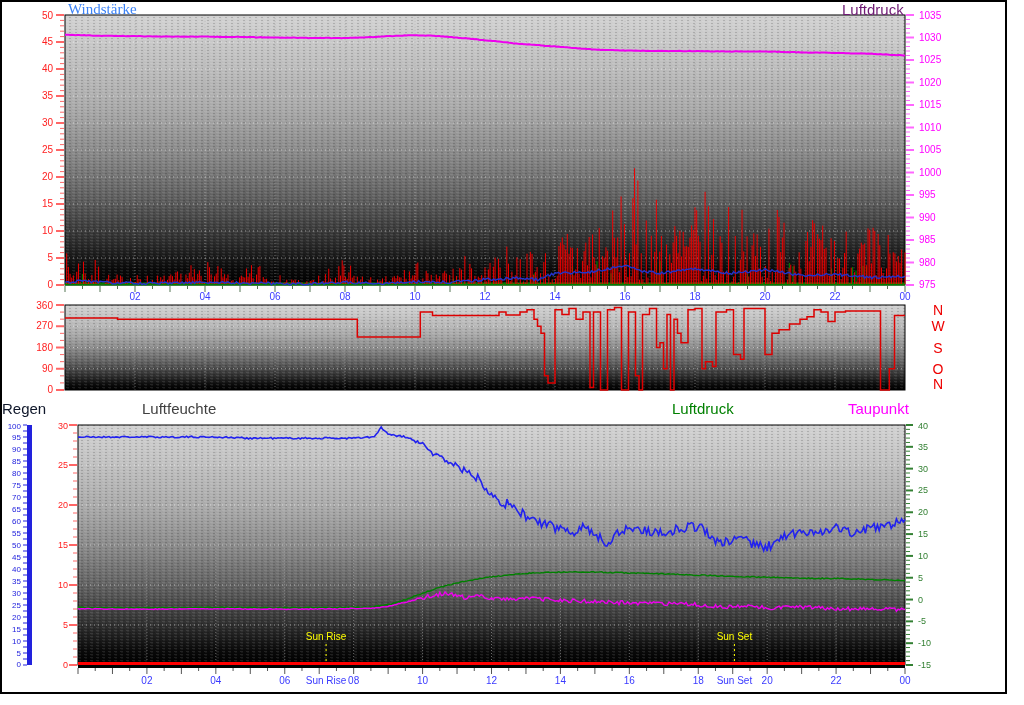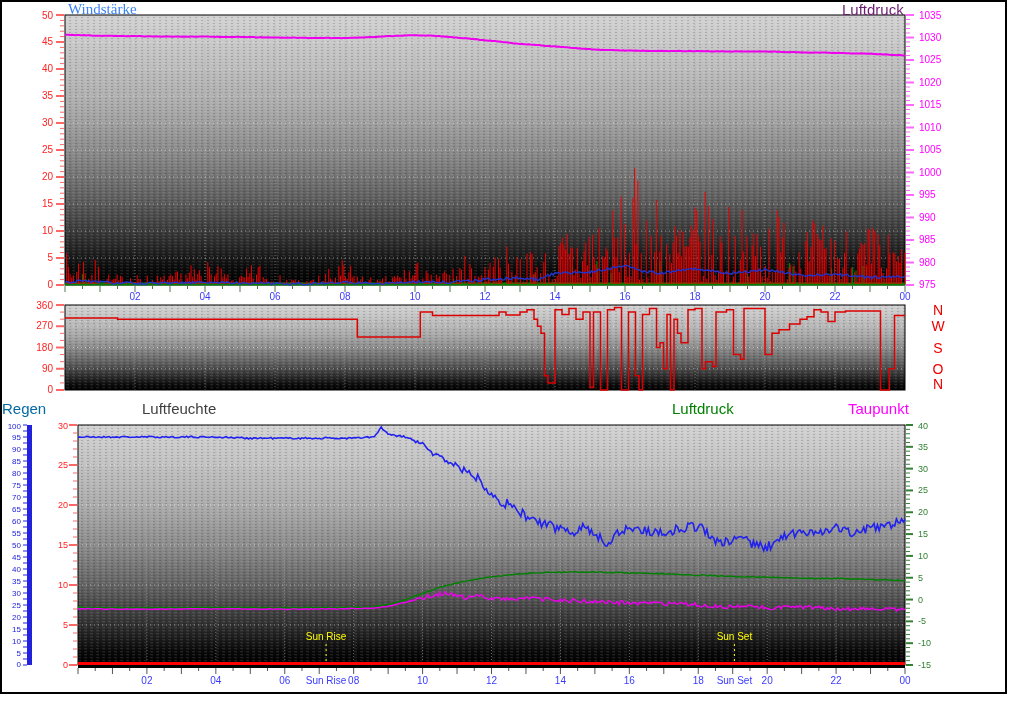--- a/index.html
+++ b/index.html
@@ -3,21 +3,21 @@
 <meta charset="utf-8">
 <style>
   html,body{margin:0;padding:0;background:#ffffff;width:1024px;height:705px;overflow:hidden;
     font-family:"Liberation Sans", sans-serif;}
   #stage{position:relative;width:1024px;height:705px;background:#ffffff;}
   #chart-svg{position:absolute;left:0;top:0;z-index:1;}
   .hdr{position:absolute;z-index:2;font-size:15px;white-space:nowrap;}
   .hdr.wind{left:68px;top:1px;color:#3b82f6;font-family:Liberation Serif, serif;}
   .hdr.title{left:65px;top:1px;width:840px;text-align:center;color:#ffff00;}
   .hdr.press{left:842px;top:1px;color:#701a75;}
-  .hdr.rain{left:2px;top:400px;color:#0369a1;}
+  .hdr.rain{left:2px;top:400px;color:#0f172a;}
   .hdr.hum{left:142px;top:400px;color:#404040;}
   .hdr.temp{left:672px;top:400px;color:#008000;}
   .hdr.dew{left:848px;top:400px;color:#ff00ff;}
 </style>
 </head>
 <body>
 
 <div id="stage">
   <div class="hdr wind">Windstärke</div>
   <div class="hdr press">Luftdruck</div>

